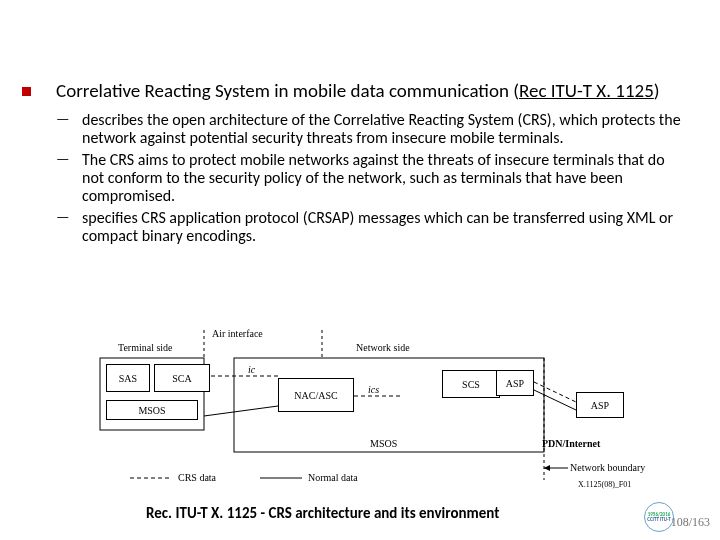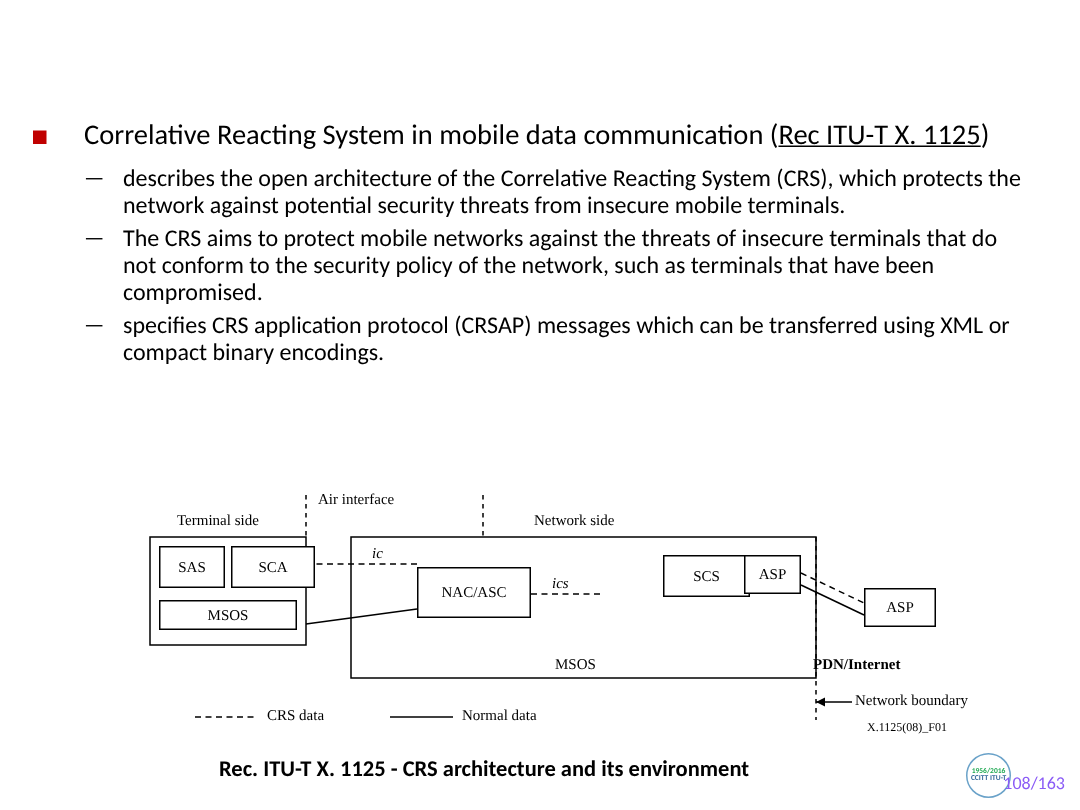--- a/index.html
+++ b/index.html
@@ -74,21 +74,22 @@
     left: 146px;
     bottom: 18px;
     font-size: 15px;
     font-weight: 700;
   }
   .pagenum {
     position: absolute;
     right: 10px;
     bottom: 10px;
     font-size: 12px;
-    color: #8b5cf6;
+    color: #737373;
+    font-family: Liberation Serif, serif;
   }
   .logo {
     position: absolute;
     right: 46px;
     bottom: 8px;
     width: 30px;
     height: 30px;
     border: 1.5px solid #6aa2c9;
     border-radius: 50%;
     box-sizing: border-box;

